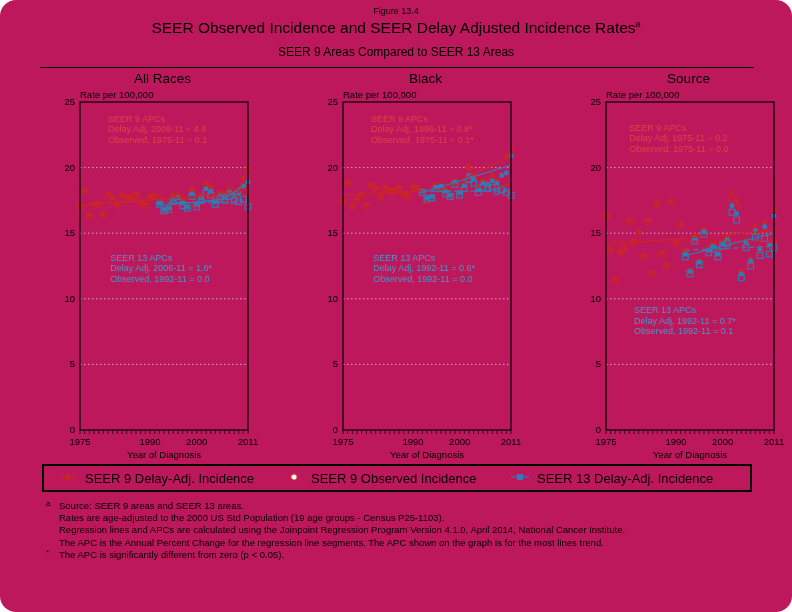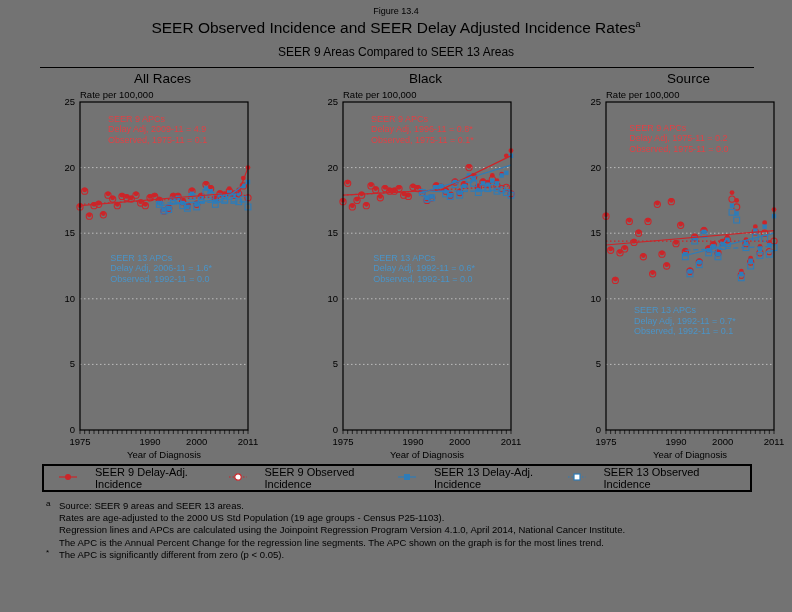--- a/index.html
+++ b/index.html
@@ -1,30 +1,30 @@
 <!DOCTYPE html>
 <html><head>
 <meta charset="utf-8">
 <style>
   html,body{margin:0;padding:0;background:#fff;}
   body{font-family:"Liberation Sans","DejaVu Sans",sans-serif;color:#000;}
-  .page{position:relative;width:792px;height:612px;background:#737373;overflow:hidden;}
+  .page{position:relative;width:792px;height:612px;background:#be185d;overflow:hidden;border-radius:16px;}
   header{text-align:center;padding-top:6px;}
   .fig-num{font-size:9px;margin-bottom:3px;}
   .t1{font-size:15.5px;margin:1px 1px;}
   .t1 sup{font-size:9px;}
   .t2{font-size:12px;margin:8px 0;}
   .title-rule{border:none;border-top:1.5px solid #000;margin:6px 38px 0 40px;}
   .panels{display:flex;margin-left:40px;gap:28px;}
   .panel{width:235px;}
   .panel h3{font-size:13.5px;font-weight:400;text-align:center;margin:3px 0 0 10px;}
   .plot{line-height:0;}
   svg text{font-family:"Liberation Sans","DejaVu Sans",sans-serif;}
   .legend{display:flex;align-items:center;border:2px solid #000;margin:2px 40px 0 42px;height:24px;padding:0 14px;}
-  .legend-item{display:flex;align-items:center;font-size:11px;flex:1;gap:17px;}
+  .legend-item{display:flex;align-items:flex-start;font-size:13px;flex:1;gap:7px;}
   footer{margin:8px 0 0 46px;font-size:9.5px;line-height:1.28;}
   .fn-row{display:flex;}
   .fn-marker{width:13px;flex:none;font-size:8px;position:relative;top:-1px;}
   .fn-text{flex:1;}
 </style>
 </head>
 <body>
 
 <div class="page">
   <header>
@@ -614,27 +614,20 @@
           </svg></span>
       <span>SEER 9 Observed Incidence</span>
     </div>
     <div class="legend-item">
       <span class="lg-marker"><svg width="20" height="12" viewBox="0 0 20 12">
             <line x1="1" x2="19" y1="6" y2="6" stroke="#2e7cb8" stroke-width="1.2"></line>
             <rect x="7" y="3" width="6" height="6" fill="#2e7cb8"></rect>
           </svg></span>
       <span>SEER 13 Delay-Adj. Incidence</span>
     </div>
-    <div class="legend-item">
-      <span class="lg-marker"><svg width="20" height="12" viewBox="0 0 20 12">
-            <line x1="1" x2="19" y1="6" y2="6" stroke="#2e7cb8" stroke-width="1.2" stroke-dasharray="1.5,2"></line>
-            <rect x="7" y="3" width="6" height="6" fill="#fff" stroke="#2e7cb8" stroke-width="1.2"></rect>
-          </svg></span>
-      <span>SEER 13 Observed Incidence</span>
-    </div>
   </div>
 
   <footer>
     <div class="fn-row">
       <span class="fn-marker">a</span>
       <span class="fn-text">Source: SEER 9 areas and SEER 13 areas.</span>
     </div>
     <div class="fn-row">
       <span class="fn-marker"></span>
       <span class="fn-text">Rates are age-adjusted to the 2000 US Std Population (19 age groups - Census P25-1103).</span>

